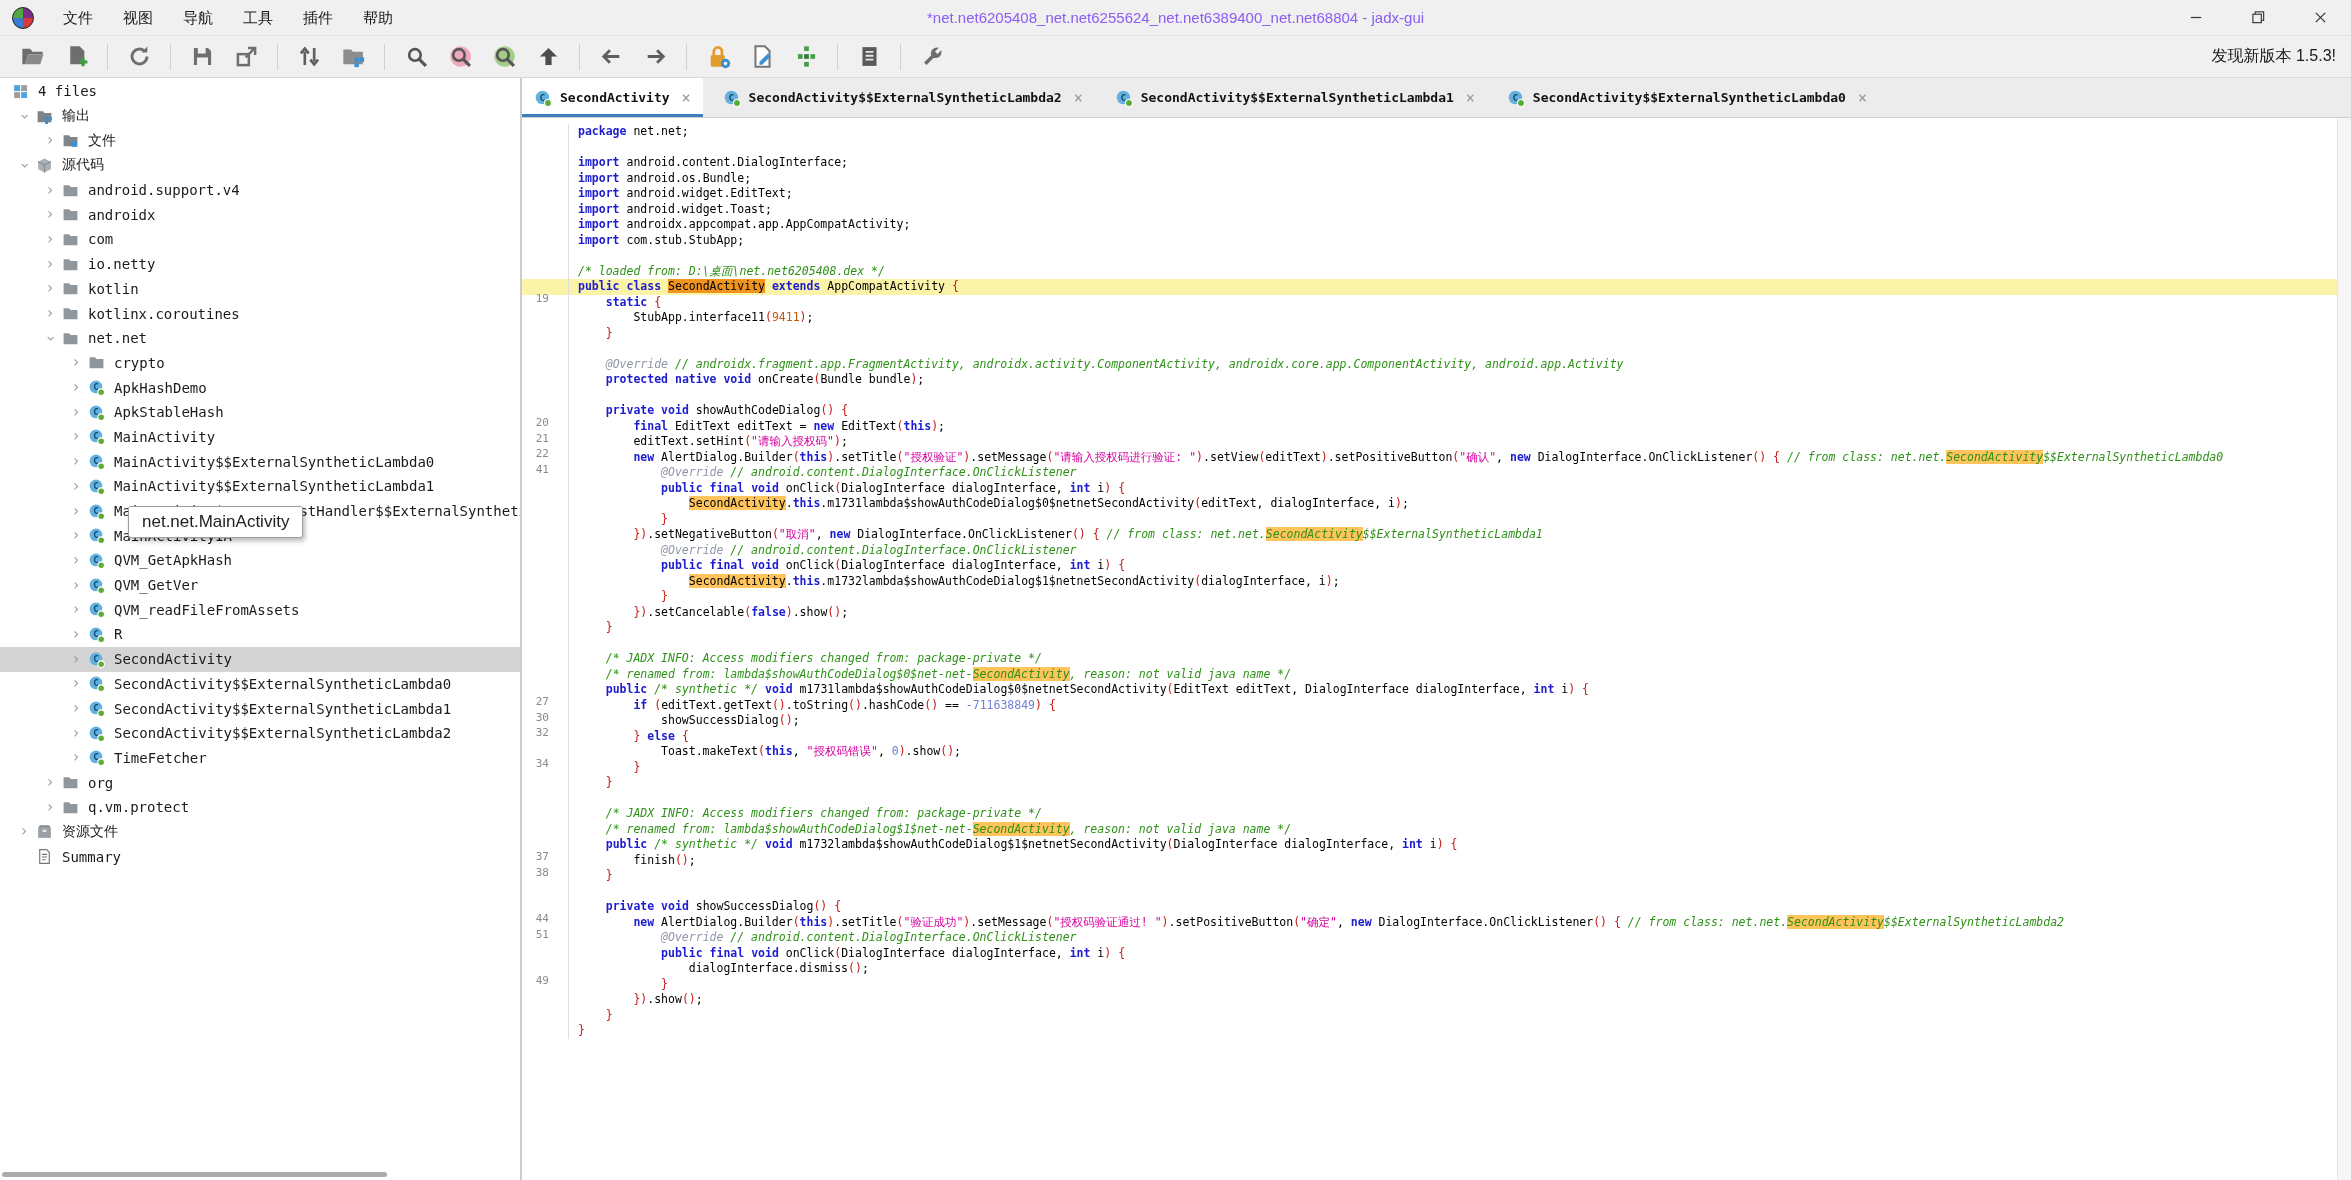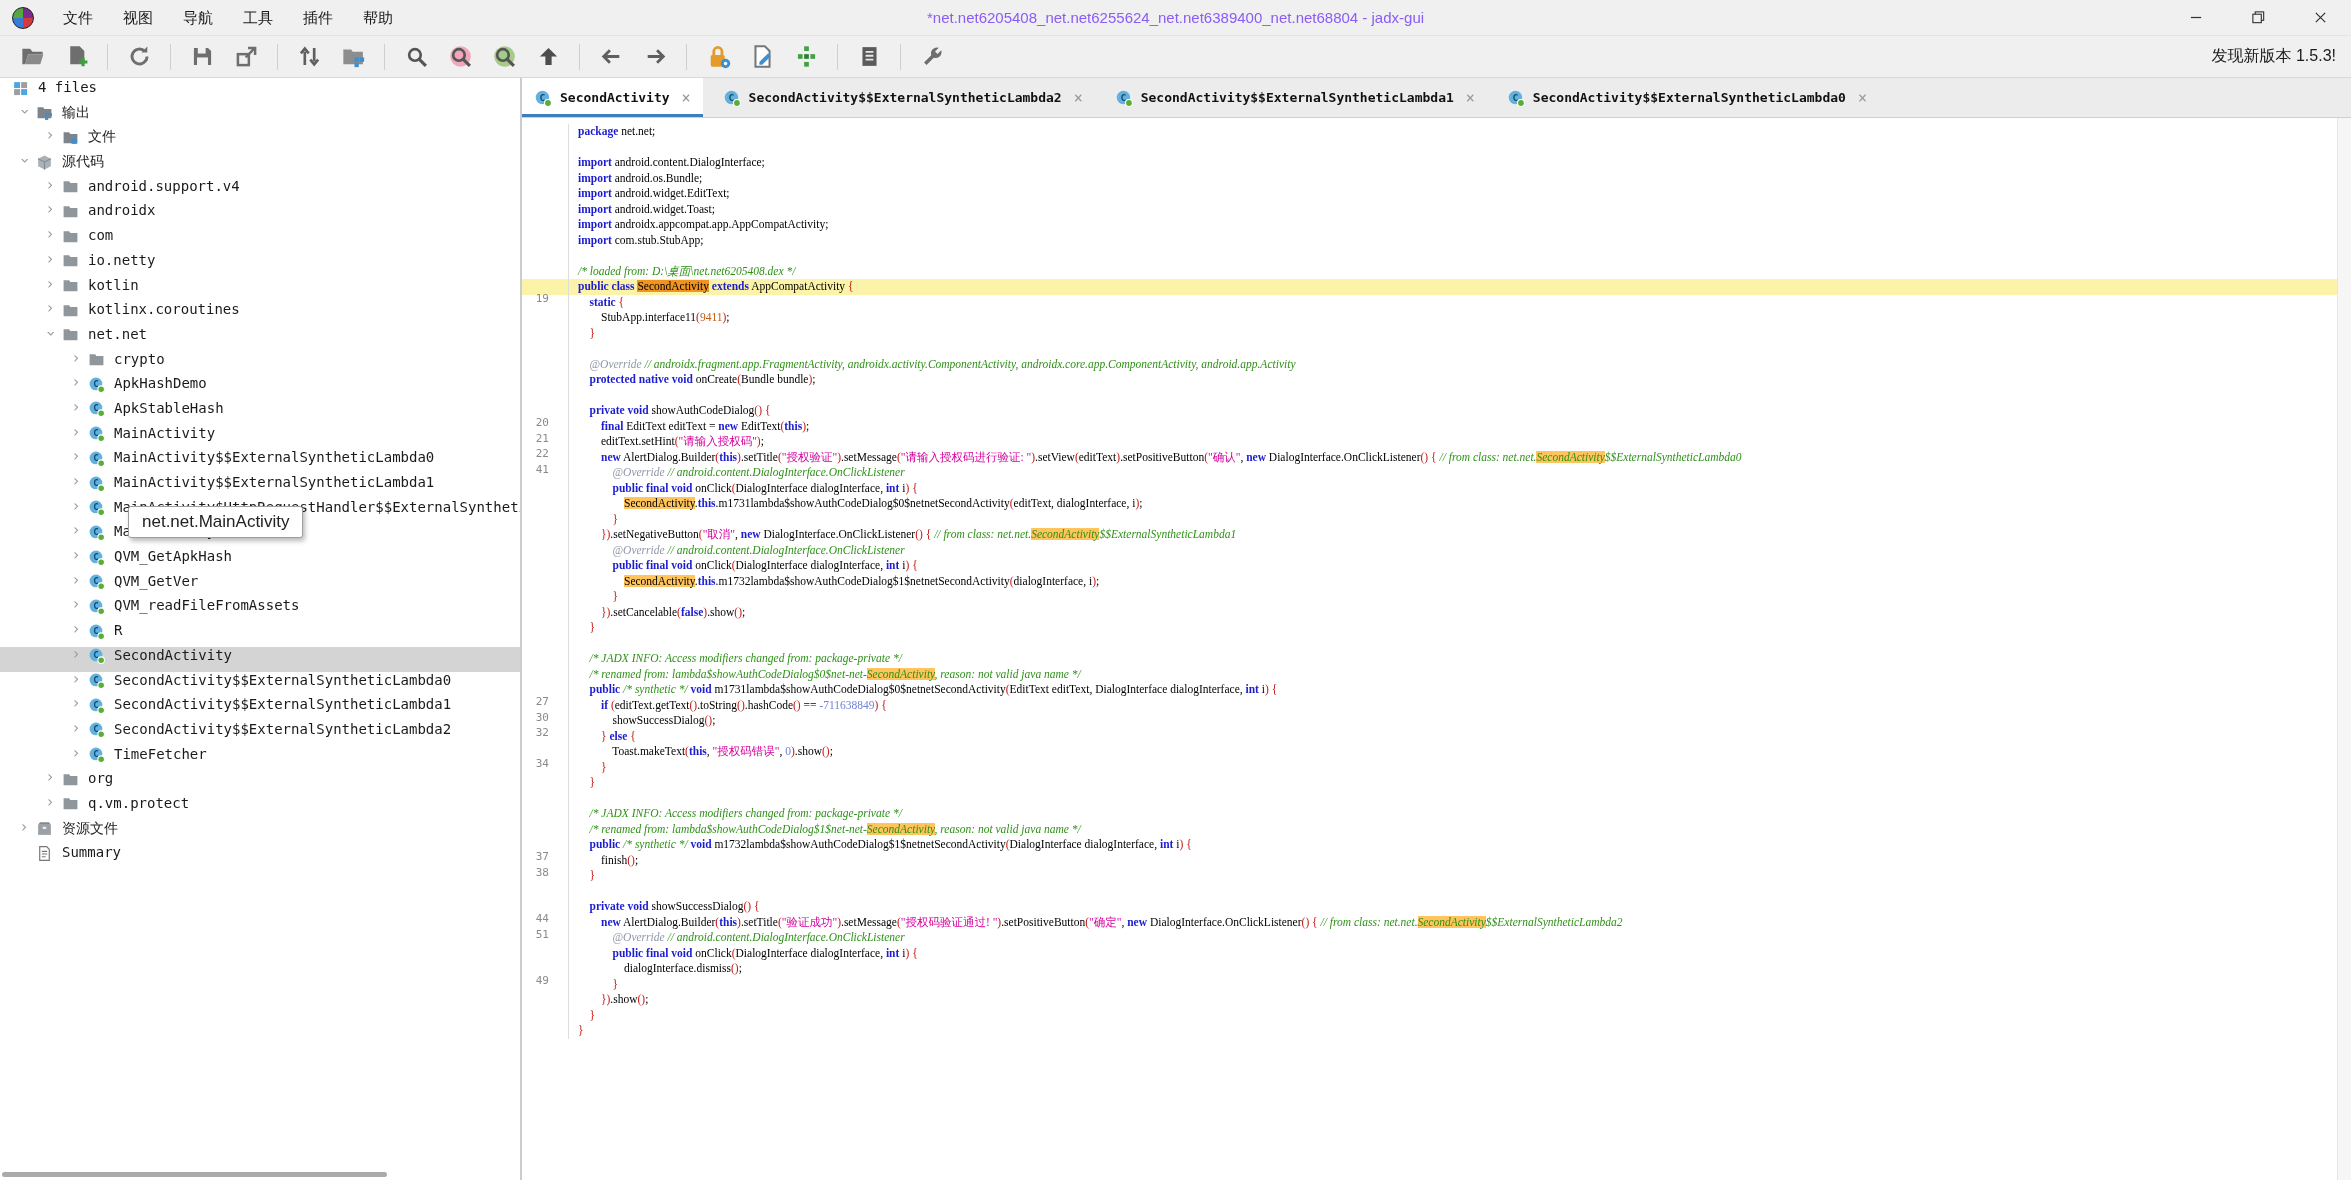--- a/index.html
+++ b/index.html
@@ -29,21 +29,21 @@
   .update-label { margin-left:auto; margin-right:15px; font-size:16px; color:#1c1c1c; white-space:nowrap; }
 
   
   .main { position:absolute; top:78px; left:0; right:0; bottom:0; display:flex; }
   .sidebar { width:520px; flex:none; background:#fff; position:relative; overflow:hidden; }
   .splitter { width:2px; flex:none; background:#cccccc; }
   .editor { flex:1; display:flex; flex-direction:column; min-width:0; background:#fff; }
 
   
   .tree { padding-top:1px; font-family:"DejaVu Sans Mono", monospace; font-size:14px; }
-  .tree-row { height:24.7px; display:flex; align-items:flex-start; white-space:nowrap; overflow:hidden; cursor:default; }
+  .tree-row { height:24.7px; display:flex; align-items:center; white-space:nowrap; overflow:hidden; cursor:default; }
   .tree-row.selected { background:#d4d4d4; }
   .chev { width:24px; flex:none; text-align:center; color:#9a9a9a; font-size:15px; line-height:1; }
   .chev.open { transform:rotate(90deg); }
   .ticon { width:19px; height:18px; flex:none; display:flex; align-items:center; }
   .ticon svg { width:17px; height:17px; }
   .tlabel { margin-left:7px; color:#1a1a1a; }
   .hscroll-thumb { position:absolute; bottom:3px; left:2px; width:385px; height:5px; background:#ababab; border-radius:3px; }
 
   
   .tooltip { position:absolute; left:128px; top:506px; z-index:60; background:#ffffff;
@@ -60,21 +60,21 @@
   .tab .cicon { width:18px; height:18px; flex:none; }
   .tab .cicon svg { width:18px; height:18px; }
   .tab .close { color:#9a9a9a; font-weight:normal; font-size:15px; margin-left:4px; }
 
   
   .code-wrap { flex:1; position:relative; overflow:hidden; padding-top:6px; background:#fff;
                font-family:"DejaVu Sans Mono", monospace; font-size:11.5px; }
   .code-line { display:flex; height:15.5px; line-height:15.5px; white-space:pre; }
   .code-line.cur { background:#FBF3A7; }
   .gut { width:46px; flex:none; text-align:right; padding-right:19px; color:#8a8a8a; font-size:11px;margin-top:12px; }
-  .ctext { flex:1; min-width:0; border-left:1px solid #dedede; padding-left:9px; overflow:hidden;font-family:Liberation Serif, serif; }
+  .ctext { flex:1; min-width:0; border-left:1px solid #dedede; padding-left:9px; overflow:hidden; }
   .tok.kw  { color:#1C1CD1; font-weight:bold; }
   .tok.com { color:#2E9117; font-style:italic;text-align:center; }
   .tok.str { color:#D4009D; }
   .tok.ann { color:#9096A8; font-style:italic; }
   .tok.num { color:#C05A11; }
   .tok.num2{ color:#7081D8; }
   .tok.sep { color:#C41A16; }
   .tok.hl  { background:#FFC45C; }
   .tok.hlp { background:#F0931F; }
   .vscroll { position:absolute; top:0; right:0; bottom:0; width:14px; background:#f6f6f6; border-left:1px solid #e6e6e6; }

